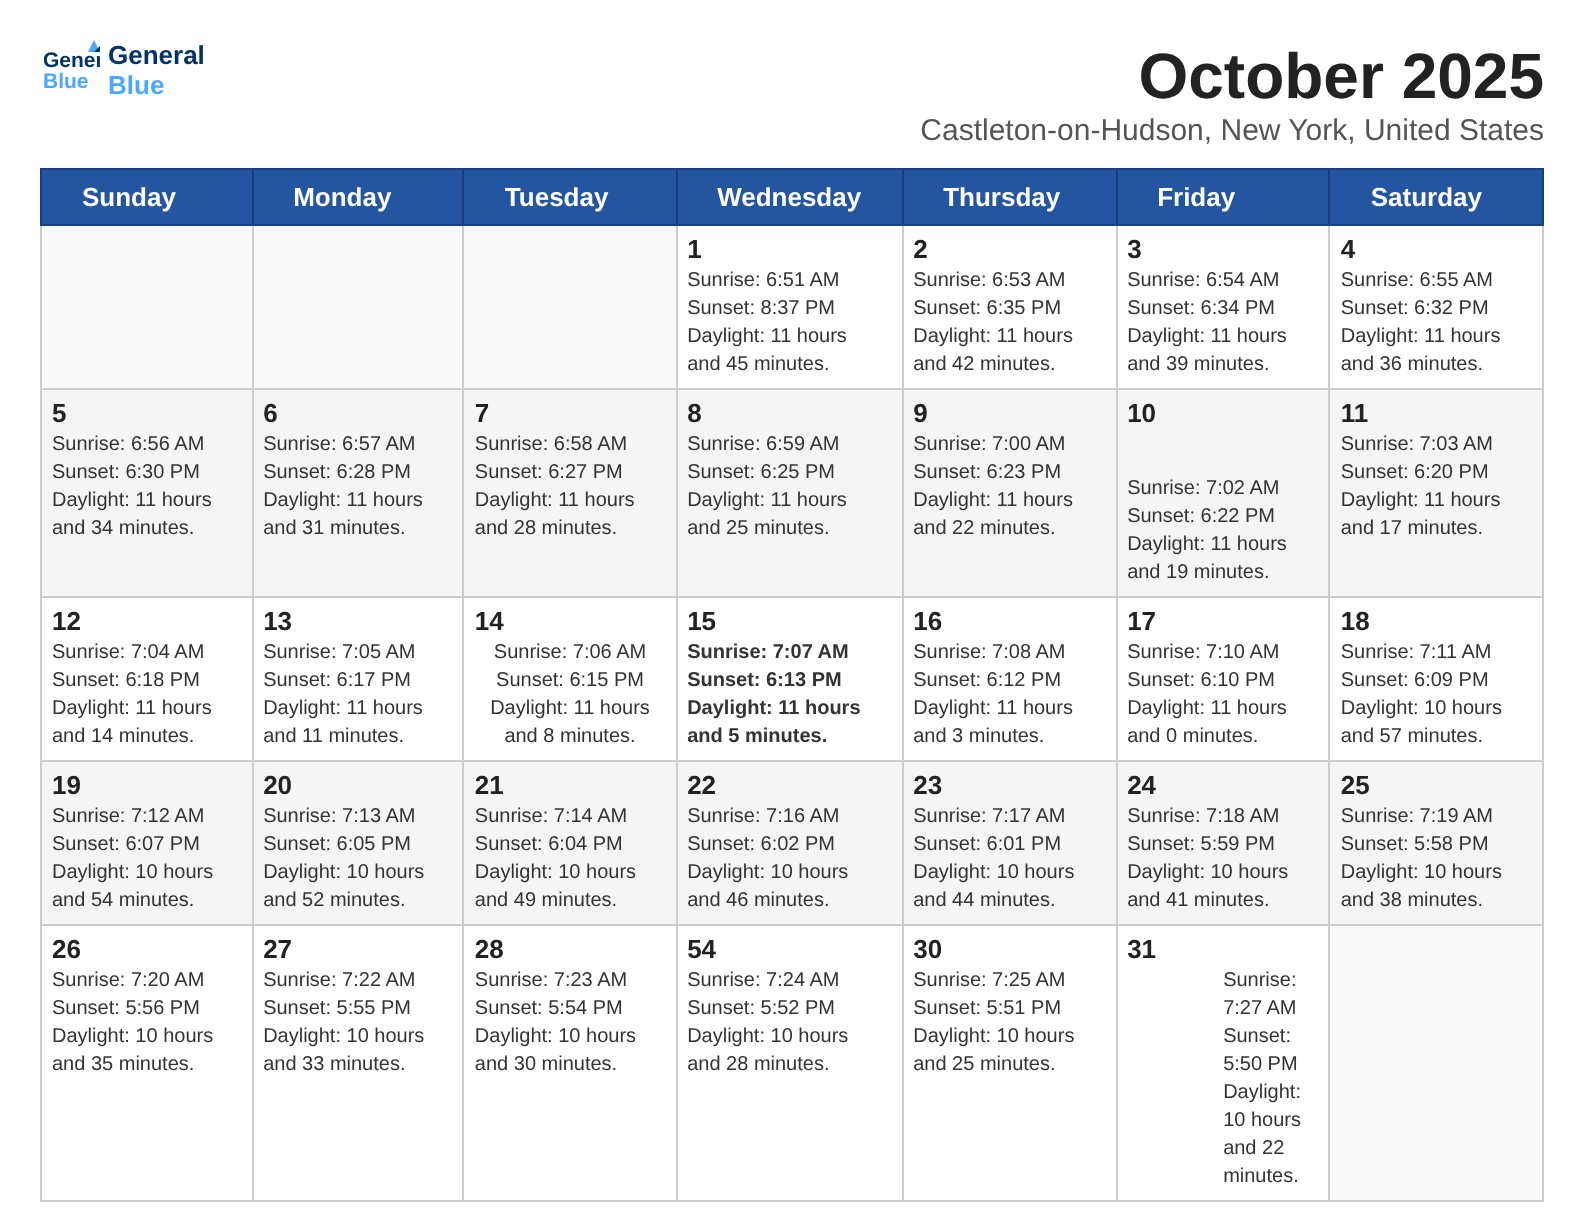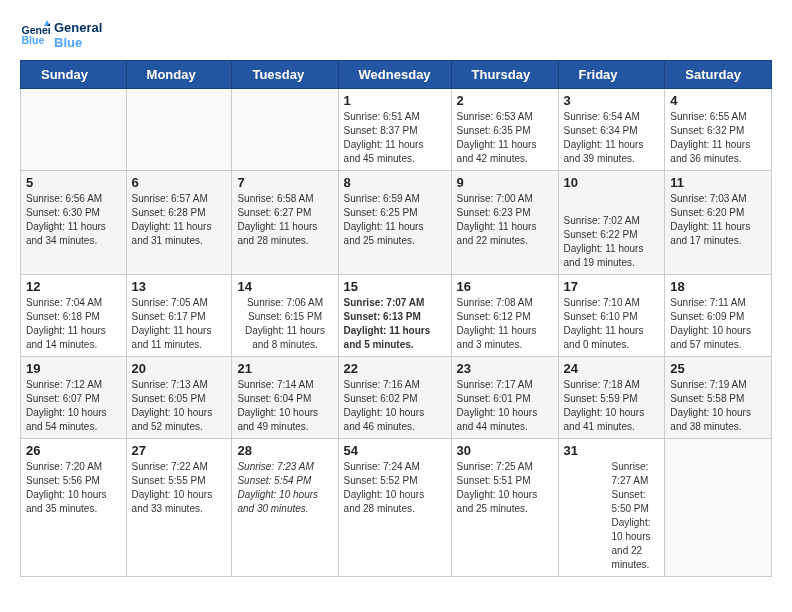--- a/index.html
+++ b/index.html
@@ -92,20 +92,24 @@
       <text x="2" y="18" font-size="14" font-weight="bold" fill="#003366">General</text>
       <text x="2" y="32" font-size="14" font-weight="bold" fill="#4da6ff">Blue</text>
       <polygon points="32,8 40,8 36,0" fill="#4da6ff"></polygon>
       <polygon points="36,8 40,8 40,4" fill="#003366"></polygon>
     </svg>
     <div>
       <div style="font-size:13px;font-weight:bold;color:#003366;">General</div>
       <div style="font-size:13px;font-weight:bold;color:#4da6ff;">Blue</div>
     </div>
   </div>
+  <div class="title-area">
+    <div class="month-title">October 2025</div>
+    <div class="location-title">Castleton-on-Hudson, New York, United States</div>
+  </div>
 </div>
 
 <table class="calendar">
   <thead>
     <tr>
     <th>Sunday</th>
         <th>Monday</th>
         <th>Tuesday</th>
         <th>Wednesday</th>
         <th>Thursday</th>
@@ -310,21 +314,21 @@
         </td>
         <td>
           <span class="day-number">27</span>
           <div class="day-info" style="white-space: pre-line;">Sunrise: 7:22 AM
 Sunset: 5:55 PM
 Daylight: 10 hours
 and 33 minutes.</div>
         </td>
         <td>
           <span class="day-number">28</span>
-          <div class="day-info" style="white-space: pre-line; font-style: italic;">Sunrise: 7:23 AM
+          <div class="day-info" style="white-space: pre-line;">Sunrise: 7:23 AM
 Sunset: 5:54 PM
 Daylight: 10 hours
 and 30 minutes.</div>
         </td>
         <td>
           <span class="day-number">54</span>
           <div class="day-info" style="white-space: pre-line;">Sunrise: 7:24 AM
 Sunset: 5:52 PM
 Daylight: 10 hours
 and 28 minutes.</div>

